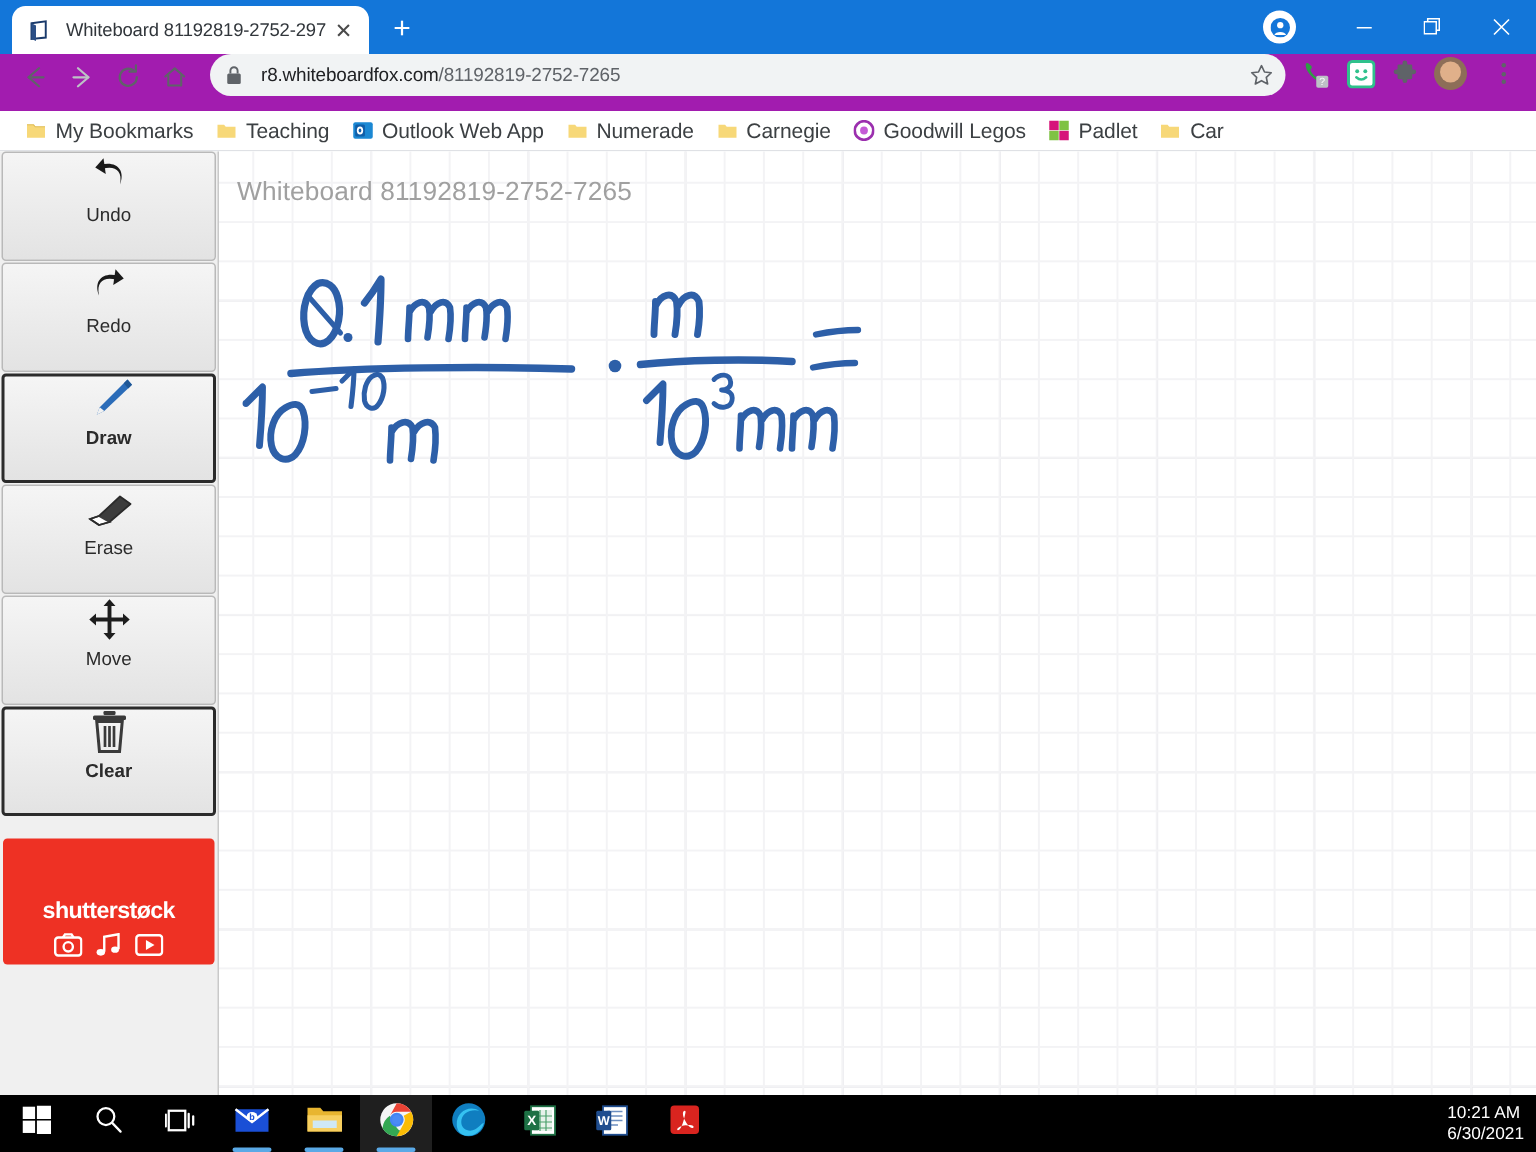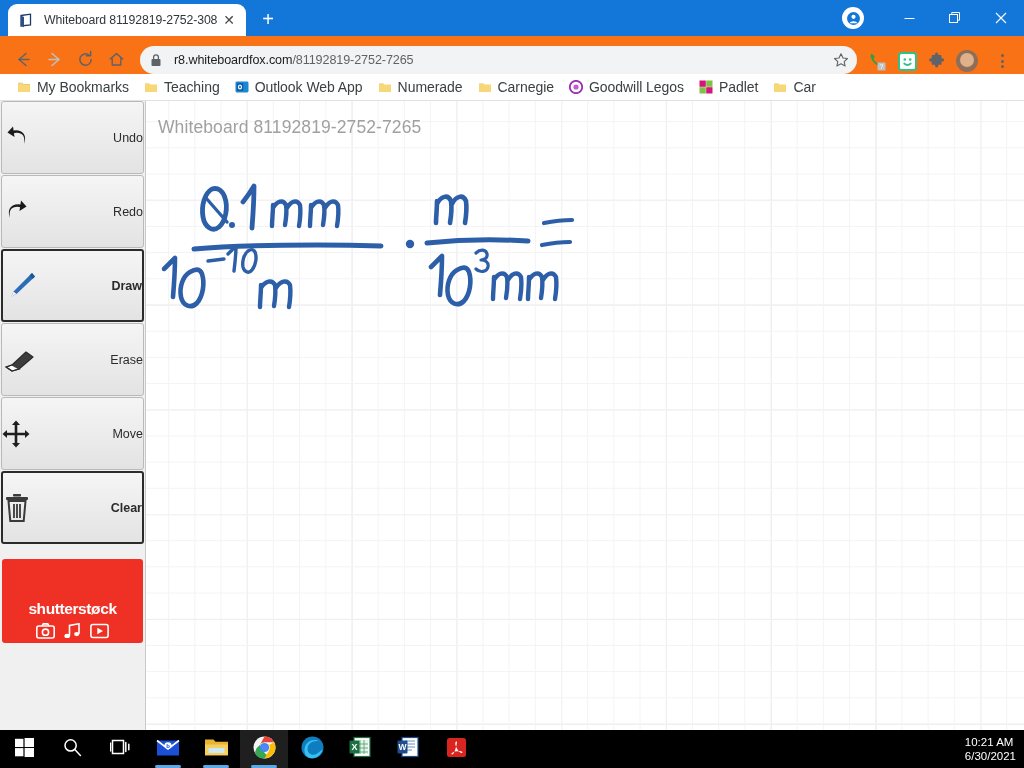--- a/index.html
+++ b/index.html
@@ -51,22 +51,22 @@
     display: flex; align-items: center; justify-content: center;
     color: #ffffff;
   }
   .user-pill {
     width: 22px; height: 22px; border-radius: 50%;
     background: #ffffff; display: flex; align-items: center; justify-content: center;
     margin-right: 22px;
   }
 
   .toolbar {
-    height: 38px; background: #f97316;
-    display: flex; align-items: flex-end; padding: 0 8px;
+    height: 38px; background: #a21caf;
+    display: flex; align-items: flex-start; padding: 0 8px;
     gap: 1px;
   }
   .nav-btn {
     width: 30px; height: 30px;
     display: flex; align-items: center; justify-content: center;
     color: #5f6368; border-radius: 50%;
   }
   .nav-btn.disabled { color: #bdc1c6; }
   .omnibox {
     flex: 1 1 auto; height: 28px; margin: 0 8px;
@@ -121,22 +121,22 @@
     background: #f0f0f0;
     display: flex; flex-direction: column;
     position: relative; z-index: 5;
     border-right: 1px solid #c9c9c9;
   }
   .tool-btn {
     height: 73px; margin: 0 1px 1px 1px;
     background: linear-gradient(180deg, #f5f5f5 0%, #e3e3e3 100%);
     border: 1px solid #b9b9b9;
     border-radius: 3px;
-    display: flex; flex-direction: row;
-    align-items: center; justify-content: space-between;
+    display: flex; flex-direction: column;
+    align-items: center; justify-content: flex-start;
     gap: 4px;
   }
   .tool-btn.selected { border: 2px solid #2b2b2b; font-weight: bold; }
   .tool-ico { height: 30px; display: flex; align-items: center; justify-content: center; }
   .tool-label { font-size: 12.5px; color: #2b2b2b; }
 
   .ad {
     margin: 14px 2px 0 2px; height: 84px;
     background: #ee3124; border-radius: 3px;
     display: flex; flex-direction: column;
@@ -196,21 +196,21 @@
 <div class="browser">
 
   <div class="tabstrip">
     <div class="tab">
       <span class="tab-favicon">
         <svg width="17" height="17" viewBox="0 0 17 17">
           <path d="M3 3.5 L12.5 2.2 L12.5 13 L3 14 Z" fill="none" stroke="#1a3a6b" stroke-width="1.3"></path>
           <path d="M3 3.5 L6 5 L6 15.3 L3 14 Z" fill="#2b4f86"></path>
         </svg>
       </span>
-      <span class="tab-title">Whiteboard 81192819-2752-308</span>
+      <span class="tab-title">Whiteboard 81192819-2752-297</span>
       <span class="tab-close">✕</span>
     </div>
     <div class="newtab">+</div>
 
     <div class="win-ctrls">
       <span class="user-pill">
         <svg width="13" height="13" viewBox="0 0 13 13">
           <circle cx="6.5" cy="6.5" r="6.5" fill="#1376d9"></circle>
           <circle cx="6.5" cy="4.8" r="2.1" fill="#ffffff"></circle>
           <path d="M2.6 11.3 C3.3 8.6 9.7 8.6 10.4 11.3 Z" fill="#ffffff"></path>

